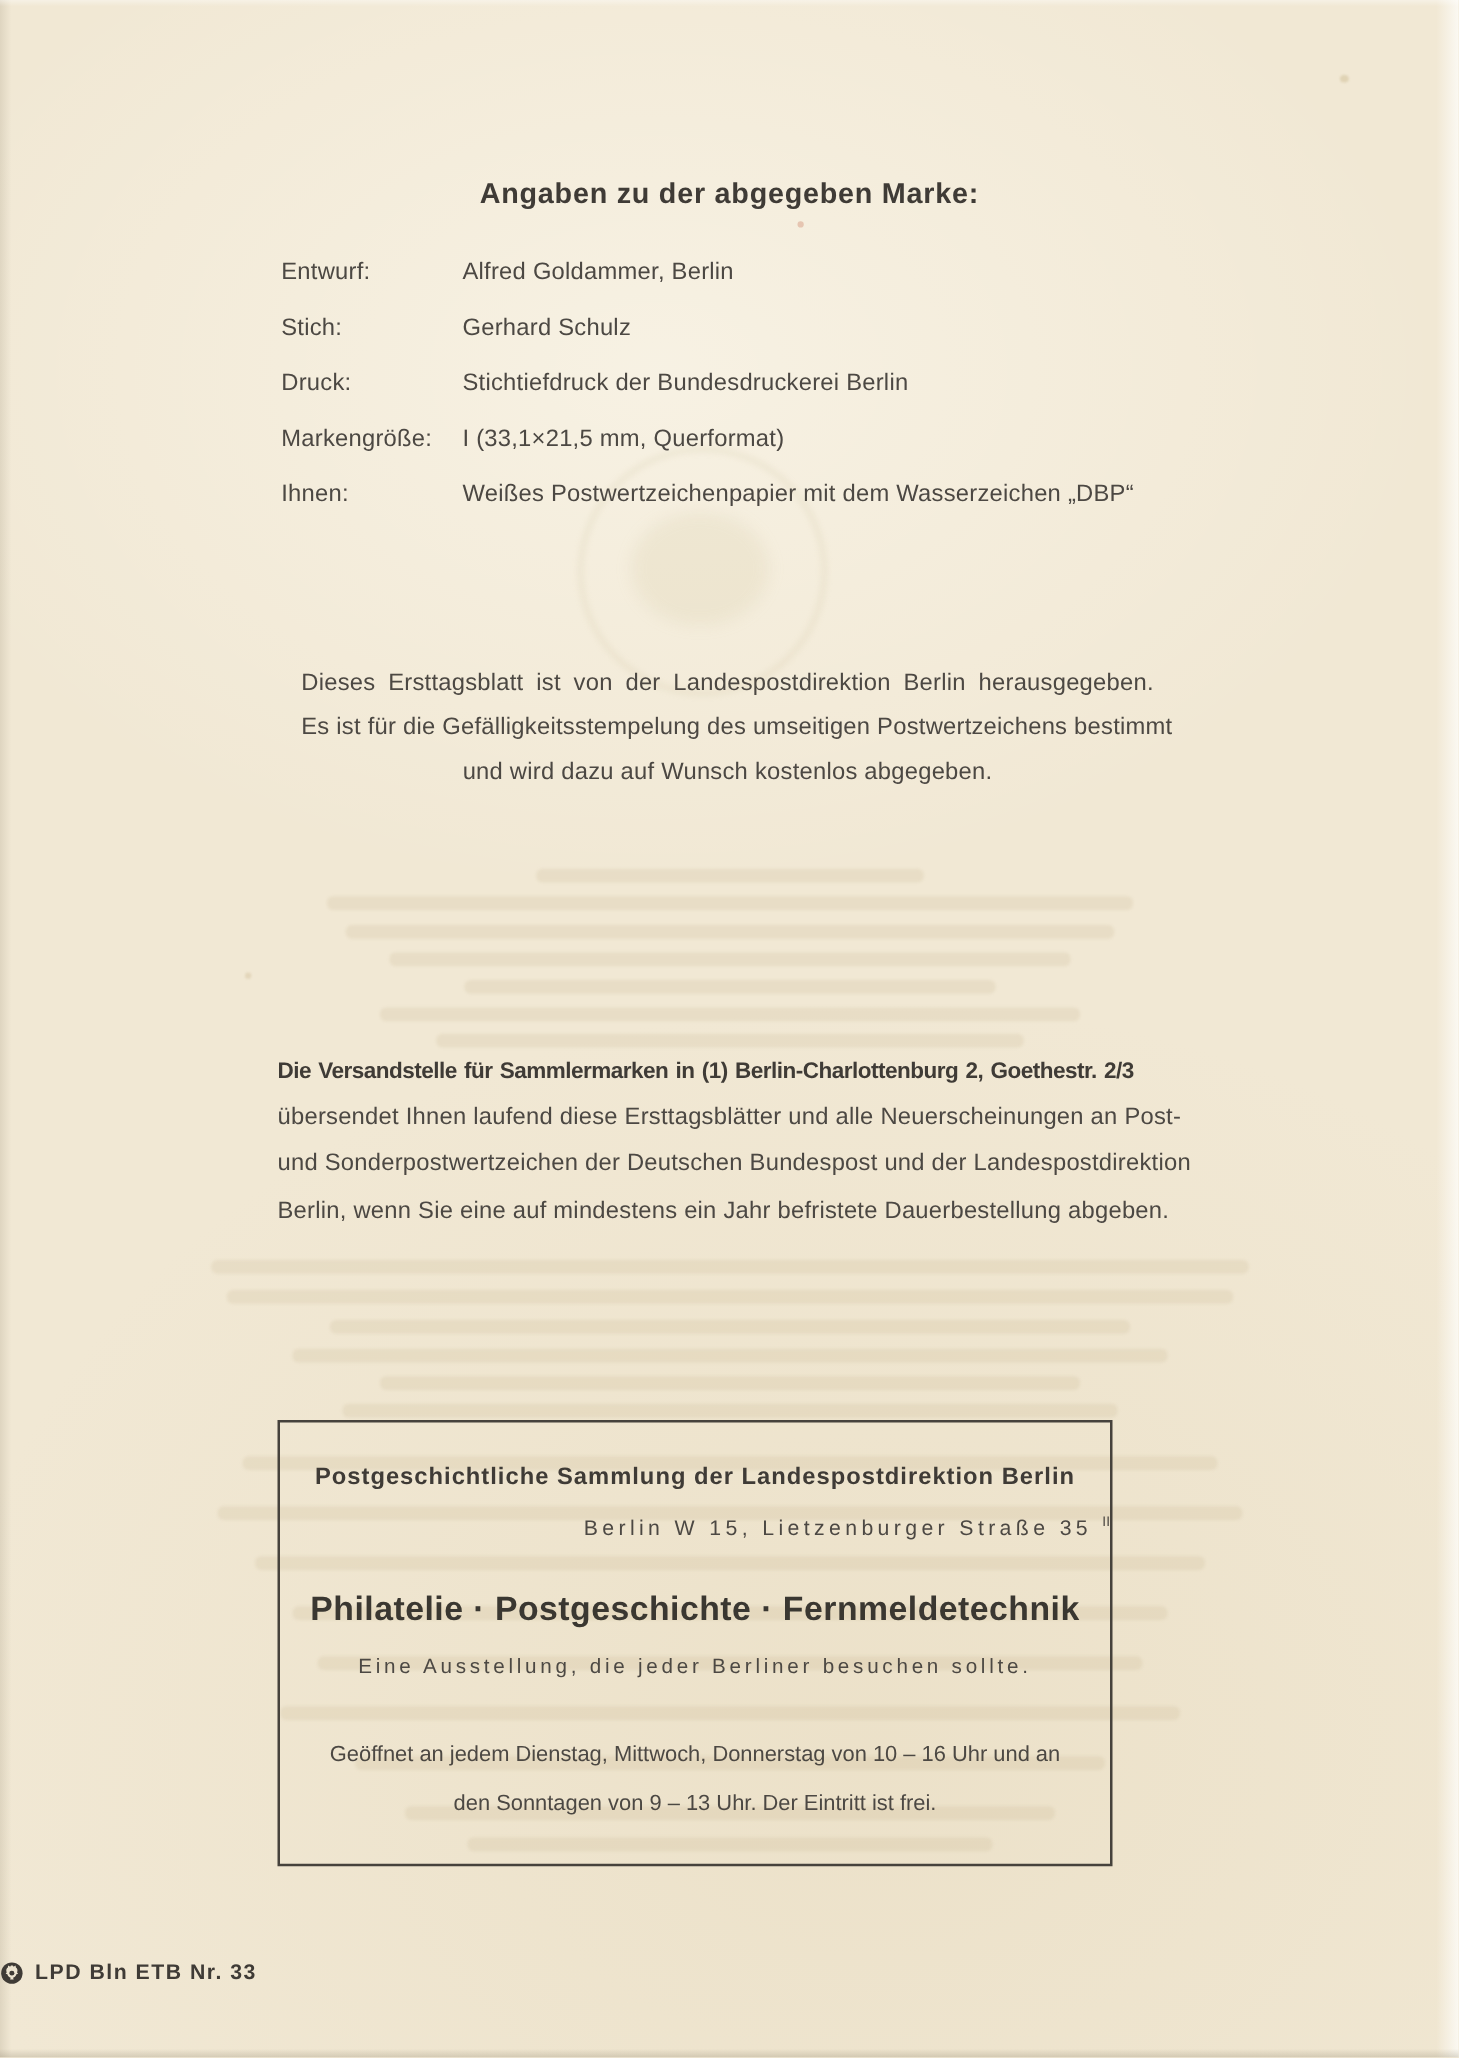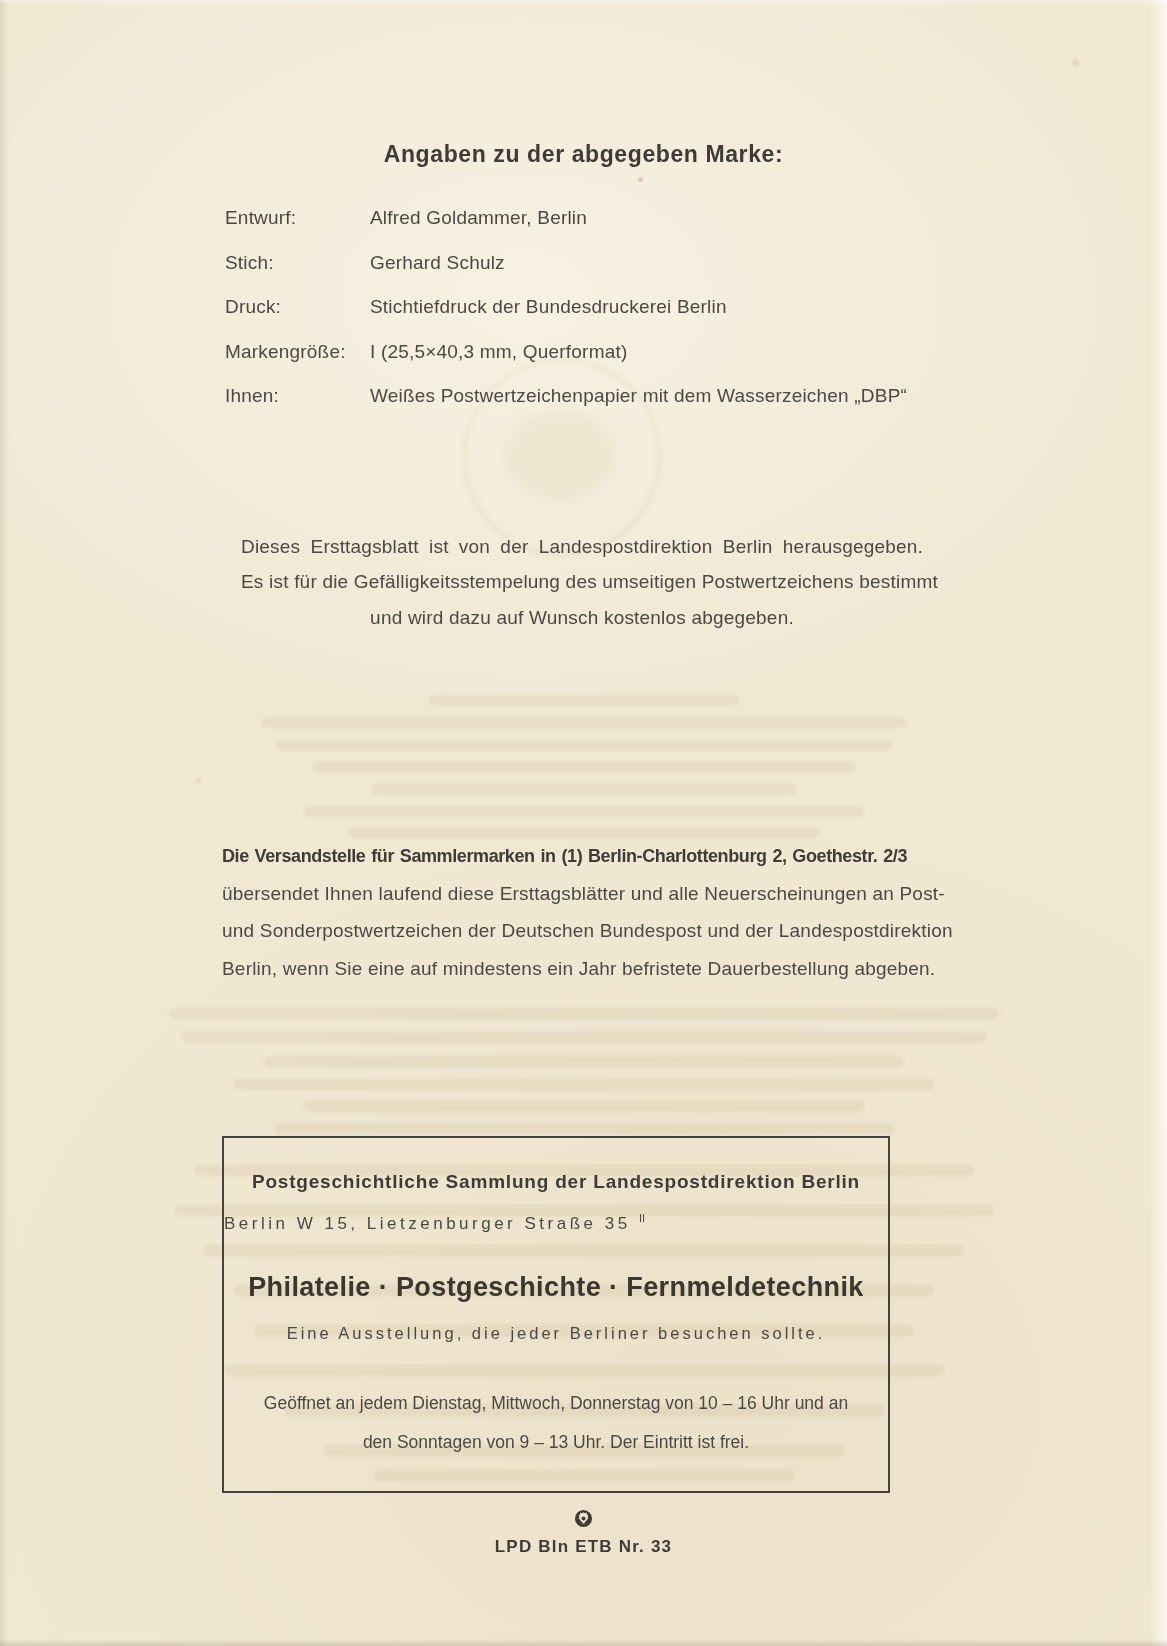--- a/index.html
+++ b/index.html
@@ -65,34 +65,34 @@
   .subscription .ln.bold{font-weight:bold;font-size:18px;letter-spacing:-.4px;
     word-spacing:-3px;color:#3f3b36;}
 
   .fee-line{position:absolute;top:986px;left:0;right:0;text-align:center;
     font-size:18px;letter-spacing:3px;color:#4c4843;}
 
   .exbox{position:absolute;left:222px;top:1136px;width:664px;height:353px;
     border:2px solid #46423c;}
   .exbox .bx-title{position:absolute;top:33px;left:0;right:0;text-align:center;
     font-weight:bold;font-size:19px;letter-spacing:.8px;color:#3f3b36;}
-  .exbox .bx-address{position:absolute;top:74px;left:0;right:0;text-align:left;
+  .exbox .bx-address{position:absolute;top:74px;left:0;right:0;text-align:right;
     font-size:17px;letter-spacing:3.5px;}
   .exbox .bx-address sup{font-size:11px;letter-spacing:0;}
   .exbox .bx-headline{position:absolute;top:134px;left:0;right:0;text-align:center;
     font-weight:bold;font-size:27px;letter-spacing:.4px;color:#3a3731;}
   .exbox .bx-subline{position:absolute;top:186px;left:0;right:0;text-align:center;
     font-size:16.5px;letter-spacing:3px;}
   .exbox .bx-hours1{position:absolute;top:255px;left:0;right:0;text-align:center;
     font-size:17.5px;}
   .exbox .bx-hours2{position:absolute;top:294px;left:0;right:0;text-align:center;
     font-size:17.5px;}
 
-  .footer{position:absolute;top:1509px;left:0;right:0;
-    display:flex;align-items:center;gap:9px;flex-direction:column;}
+  .footer{position:absolute;top:1568px;left:0;right:0;
+    display:flex;align-items:center;gap:9px;}
   .footer .emblem{width:19px;height:19px;display:inline-block;}
   .footer .ftext{font-weight:bold;font-size:17px;letter-spacing:1.2px;color:#3f3b36;}
 </style>
 </head>
 <body>
 
 <div class="page">
 
   <div class="stamp-ghost"></div>
   <div class="stamp-ghost-inner"></div>
@@ -129,21 +129,21 @@
     <div class="title">Angaben zu der abgegeben Marke:</div>
 
     <div class="specs">
       <div class="cell">Entwurf:</div>
       <div class="cell">Alfred Goldammer, Berlin</div>
       <div class="cell">Stich:</div>
       <div class="cell">Gerhard Schulz</div>
       <div class="cell">Druck:</div>
       <div class="cell">Stichtiefdruck der Bundesdruckerei Berlin</div>
       <div class="cell">Markengröße:</div>
-      <div class="cell">I (25,5×40,3 mm, Querformat)</div>
+      <div class="cell">I (33,1×21,5 mm, Querformat)</div>
       <div class="cell">Ihnen:</div>
       <div class="cell">Weißes Postwertzeichenpapier mit dem Wasserzeichen „DBP“</div>
     </div>
 
     <div class="issue-note">
       <div class="ln">Dieses Ersttagsblatt ist von der Landespostdirektion Berlin herausgegeben.</div>
       <div class="ln">Es ist für die Gefälligkeitsstempelung des umseitigen Postwertzeichens bestimmt</div>
       <div class="ln center">und wird dazu auf Wunsch kostenlos abgegeben.</div>
     </div>
 

